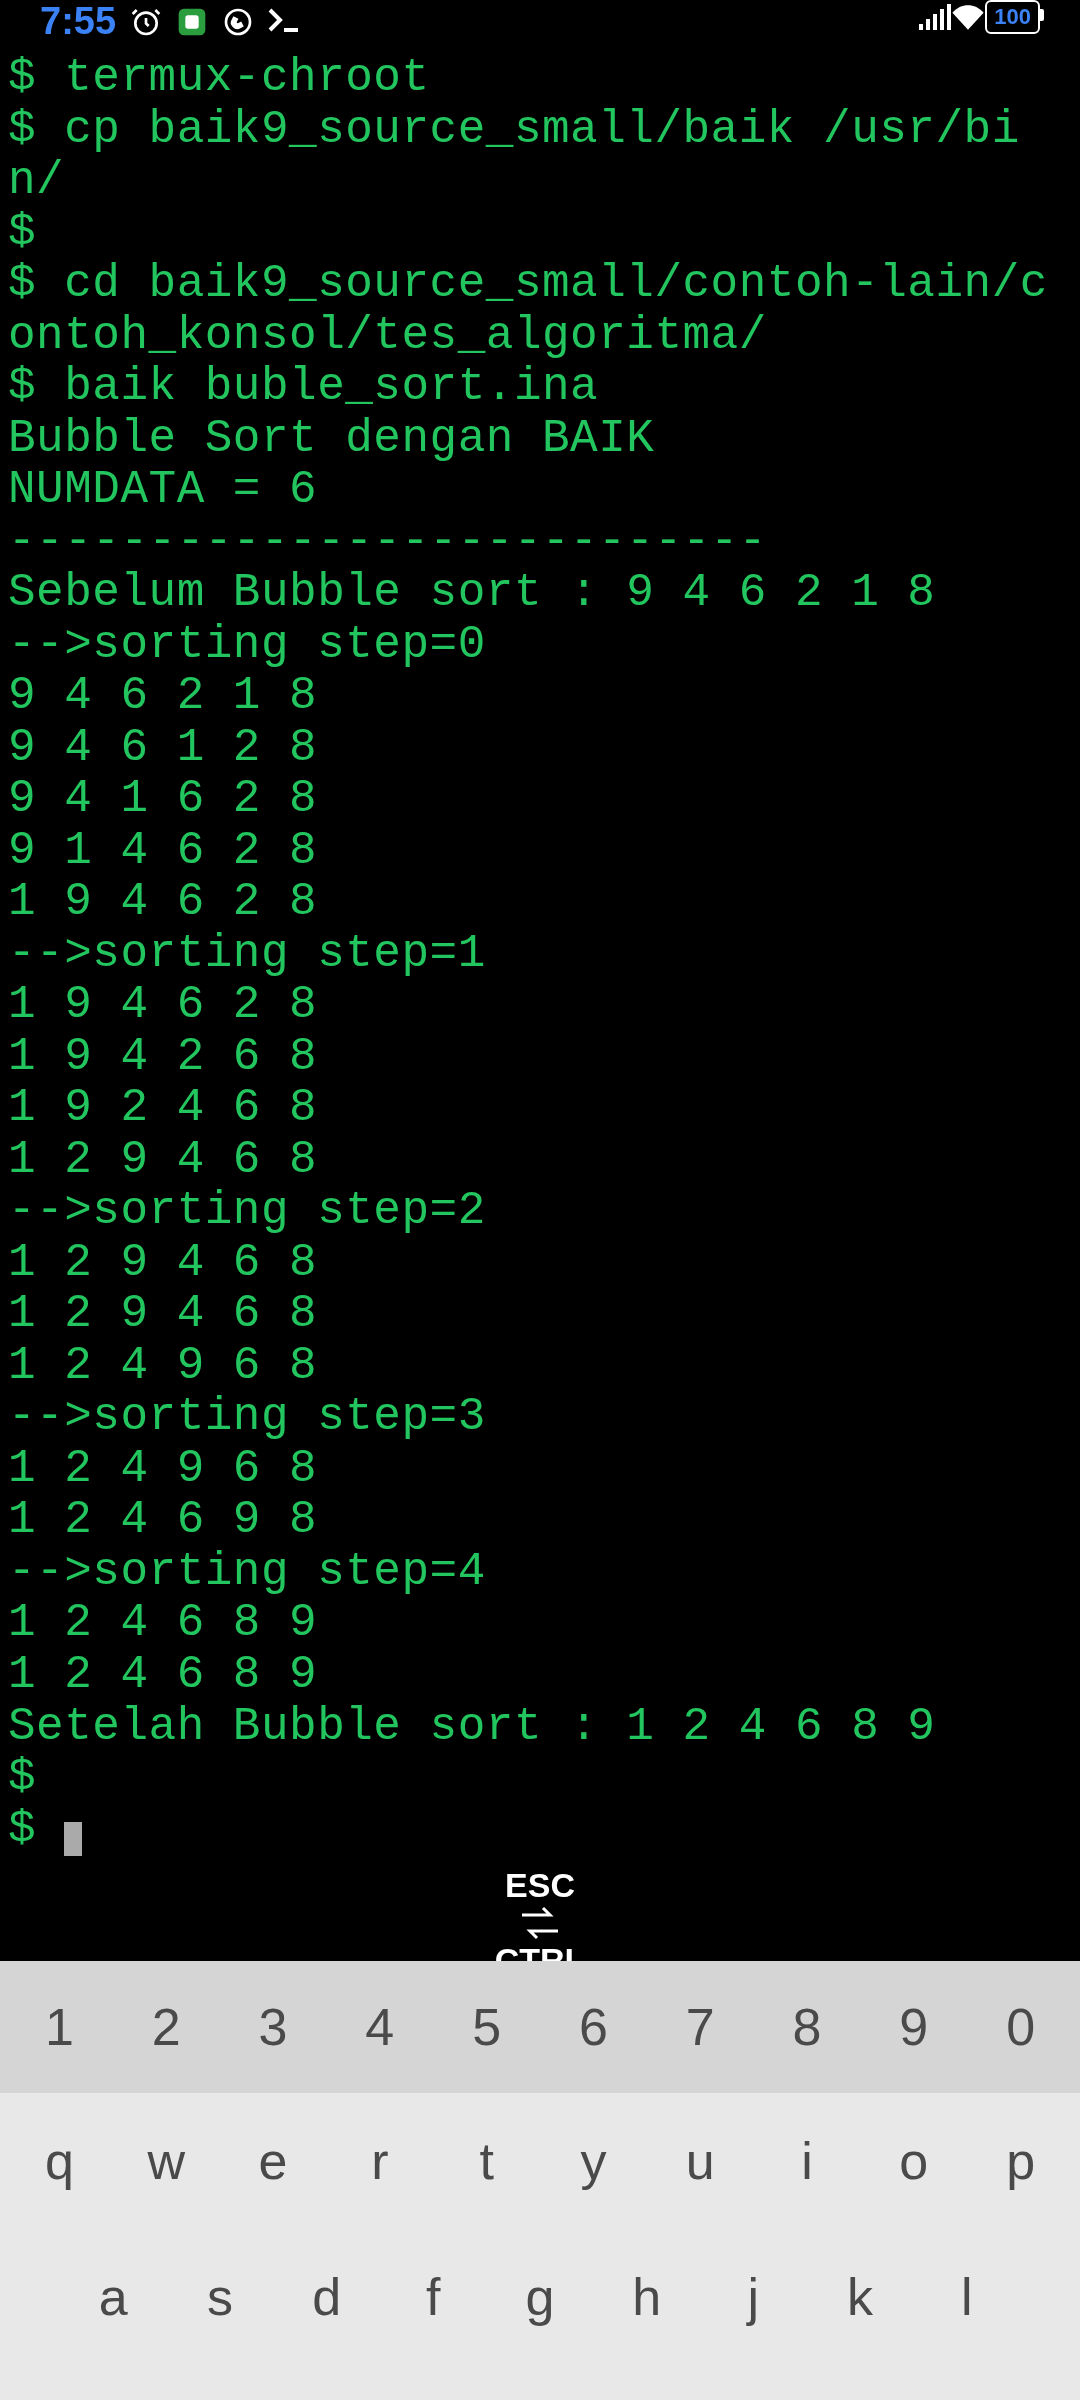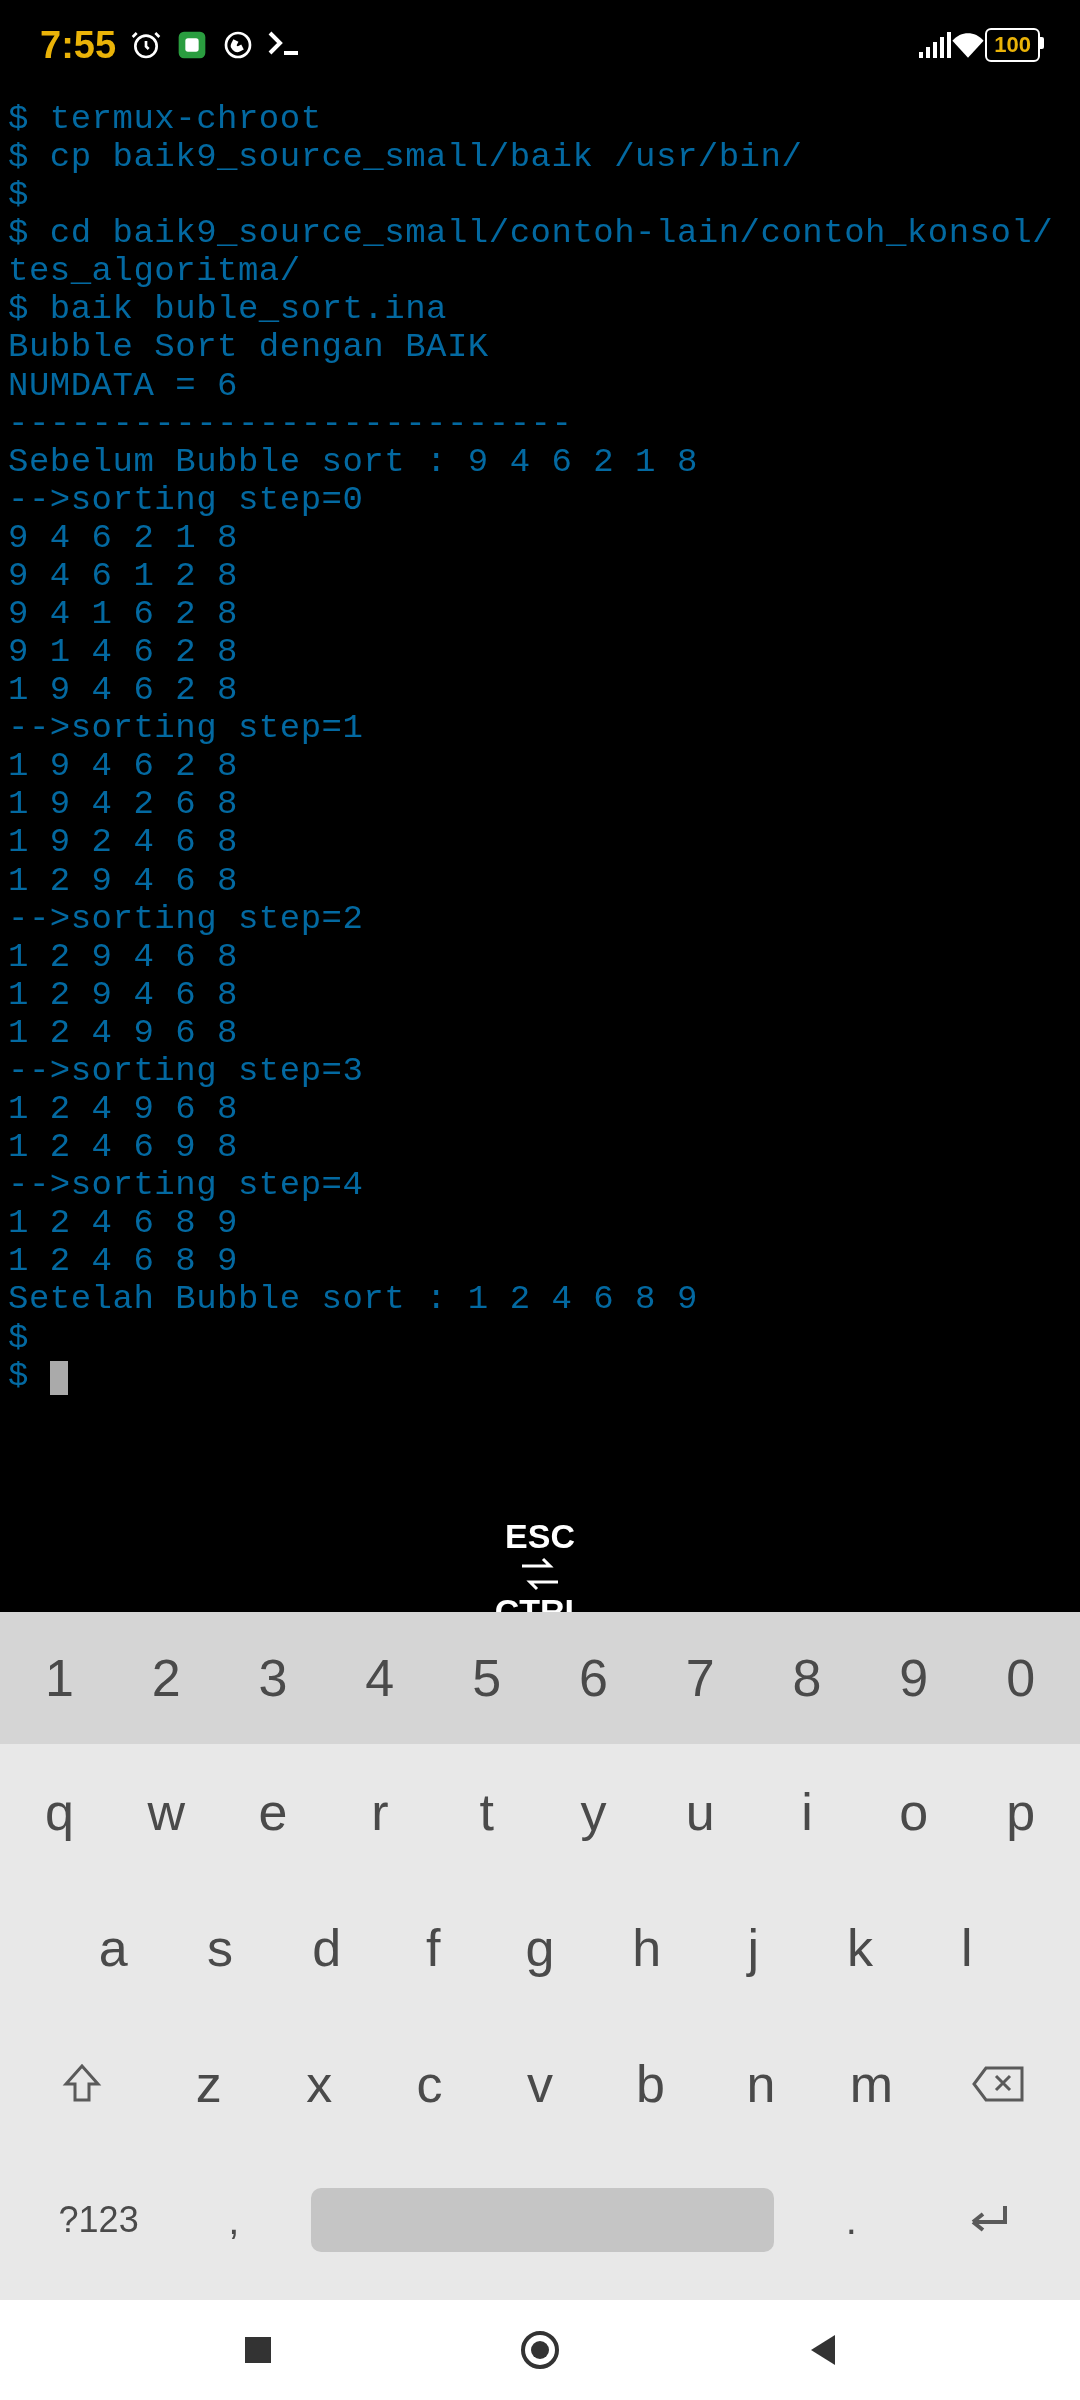--- a/index.html
+++ b/index.html
@@ -13,23 +13,23 @@
       background: #000;
       font-family: 'Courier New', monospace;
       display: flex;
       flex-direction: column;
       overflow: hidden;
     }
     .status-bar {
       height: 90px;
       display: flex;
       justify-content: space-between;
-      align-items: center;
+      align-items: flex-start;
       padding: 0 40px;
-      color: #eab308;
+      color: #3b82f6;
       font-family: -apple-system, sans-serif;
     }
     .status-left {
       display: flex;
       align-items: center;
       gap: 14px;
     }
     .time {
       font-size: 38px;
       font-weight: 600;
@@ -57,22 +57,22 @@
       right: -6px;
       top: 7px;
       width: 4px;
       height: 12px;
       background: #fff;
       border-radius: 0 2px 2px 0;
     }
     .terminal {
       flex: 1;
       padding: 10px 8px;
-      color: #0369a1;
-      font-size: 34px;
+      color: #22c55e;
+      font-size: 46px;
       line-height: 1.12;
       letter-spacing: 0.5px;
       white-space: pre-wrap;
       word-break: break-all;
       font-family: 'Courier New', monospace;
     }
     .cursor {
       display: inline-block;
       width: 18px;
       height: 34px;

